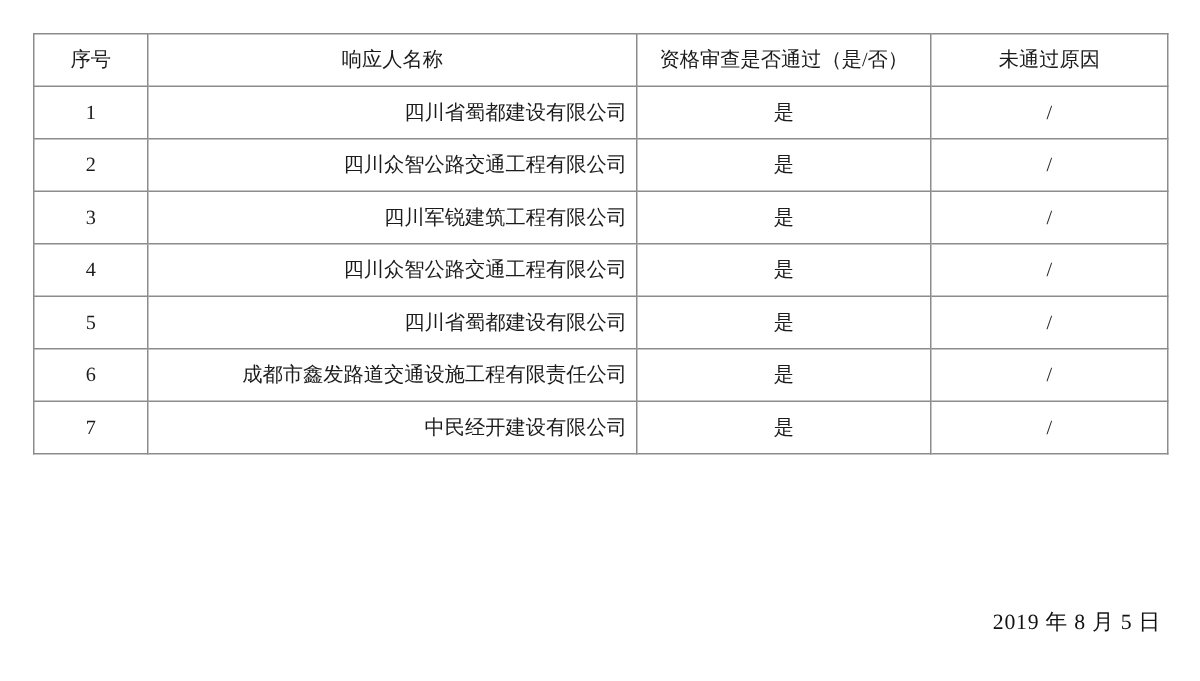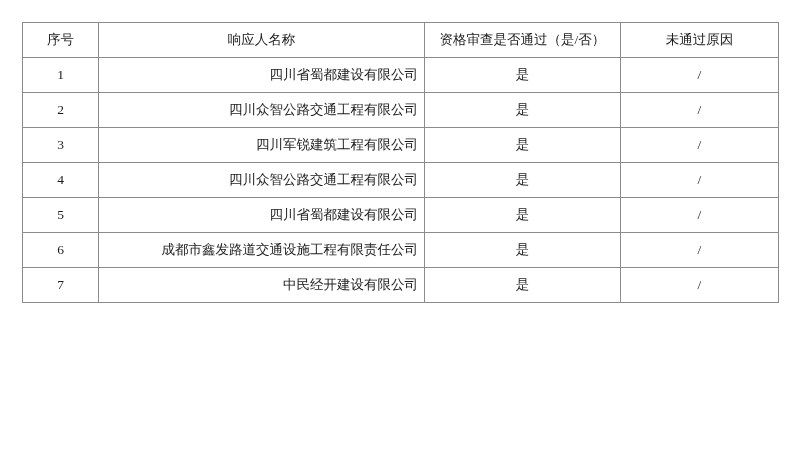--- a/index.html
+++ b/index.html
@@ -135,14 +135,15 @@
         <tr>
           <td class="idx">7</td>
           <td class="name">中民经开建设有限公司</td>
           <td class="pass">是</td>
           <td class="reason">/</td>
         </tr>
       </tbody>
     </table>
   </div>
 
+  <div class="date-line">2019 年 8 月 5 日</div>
 
 </div>
 
 </body></html>

